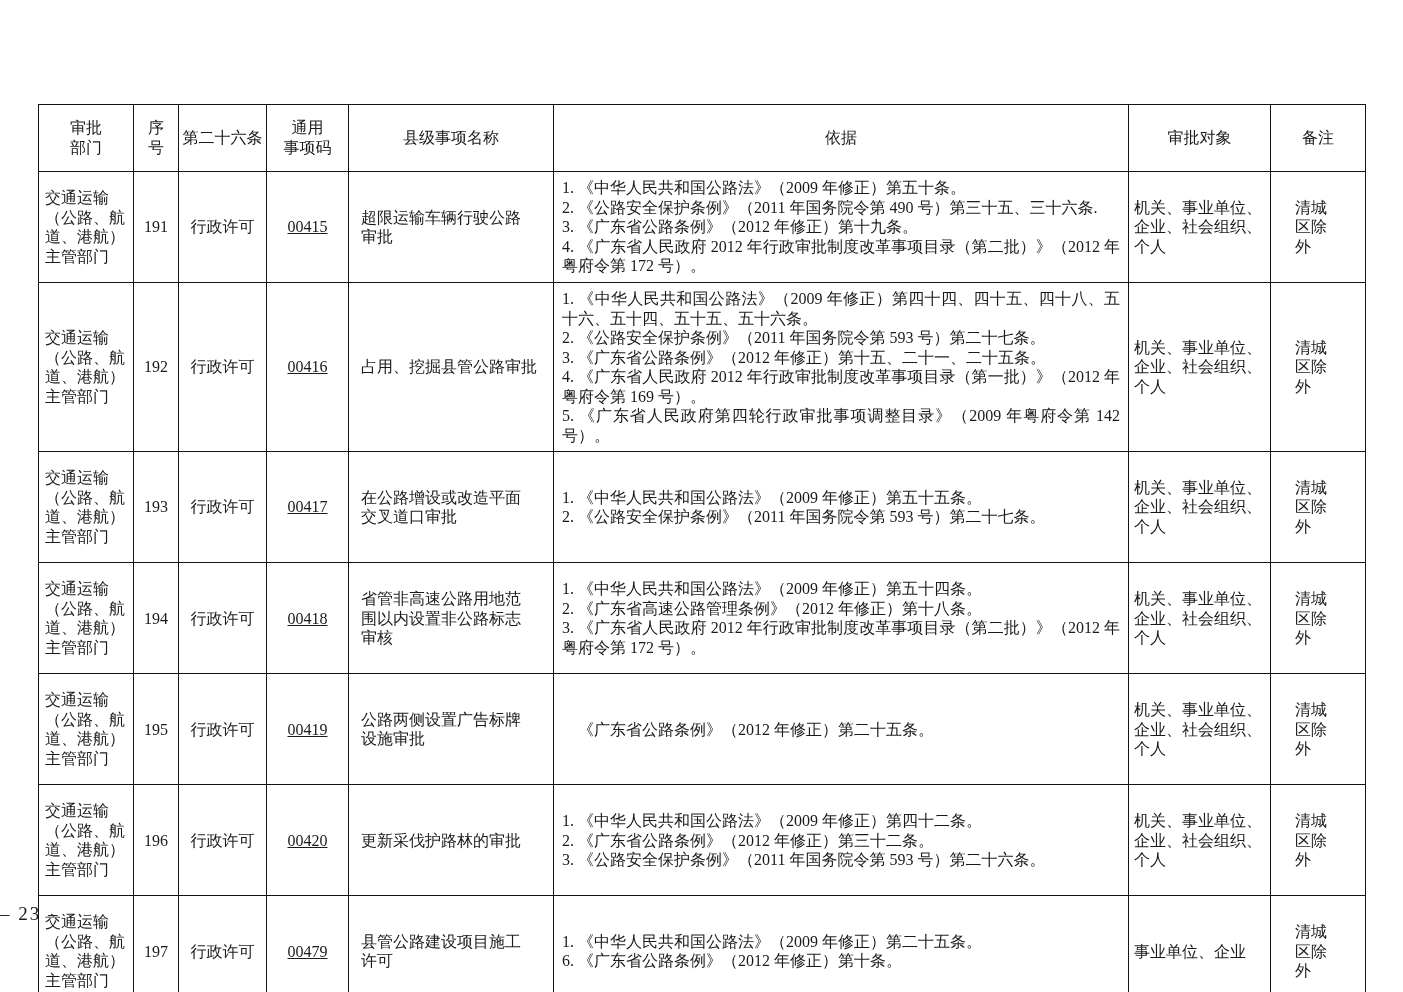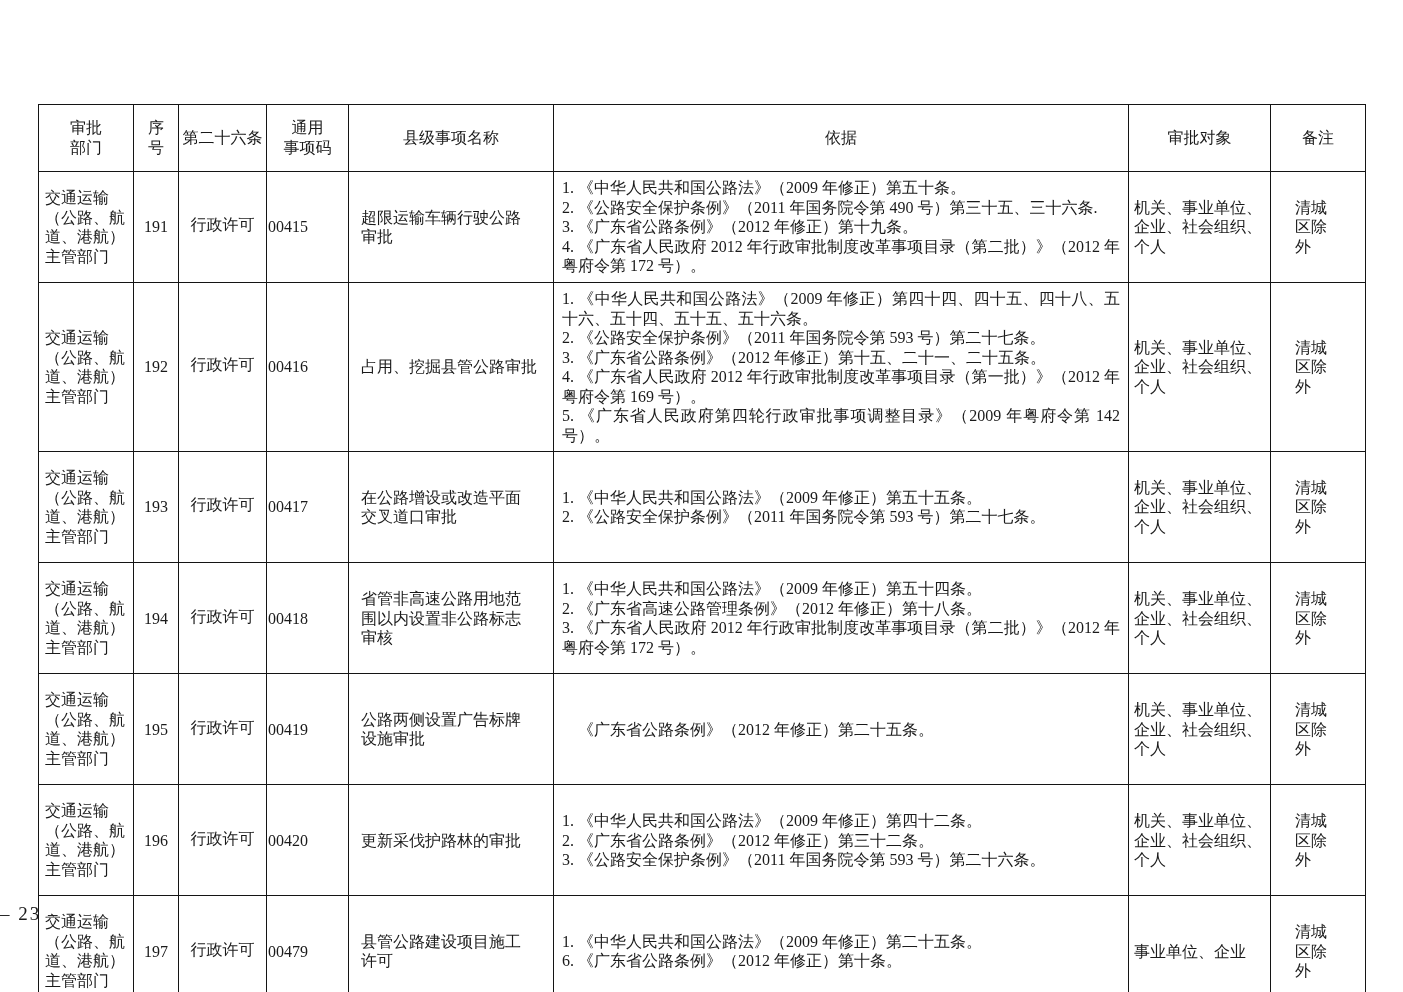--- a/index.html
+++ b/index.html
@@ -33,22 +33,22 @@
   .doc-table tbody tr:nth-child(1) { height: 110px; }
   .doc-table tbody tr:nth-child(2) { height: 145px; }
   .doc-table tbody tr:nth-child(3) { height: 93px; }
   .doc-table tbody tr:nth-child(4) { height: 97px; }
   .doc-table tbody tr:nth-child(5) { height: 93px; }
   .doc-table tbody tr:nth-child(6) { height: 92px; }
   .doc-table tbody tr:nth-child(7) { height: 98px; }
   .doc-table th { text-align: center; white-space: pre-line; }
   .c-dept   { text-align: left;  padding: 16px 6px;  white-space: pre-line; }
   .c-seq    { text-align: center; }
-  .c-cat    { text-align: center; font-family: Liberation Mono, monospace; }
-  .c-code   { text-align: left; }
+  .c-cat    { text-align: center; }
+  .c-code   { text-align: center; text-decoration: underline; }
   .c-item   { text-align: left;  padding: 12px 12px; white-space: pre-line; }
   .c-basis  { text-align: left;  padding: 6px 8px; }
   .c-basis .basis-item { text-align: justify; }
   .c-target { text-align: left;  padding: 0 5px;  white-space: pre-line; }
   .c-remark { text-align: left;  padding: 0 24px; white-space: pre-line; }
   .page-footer {
     position: absolute;
     top: 903px;
     left: 0;
     width: 1131px;

